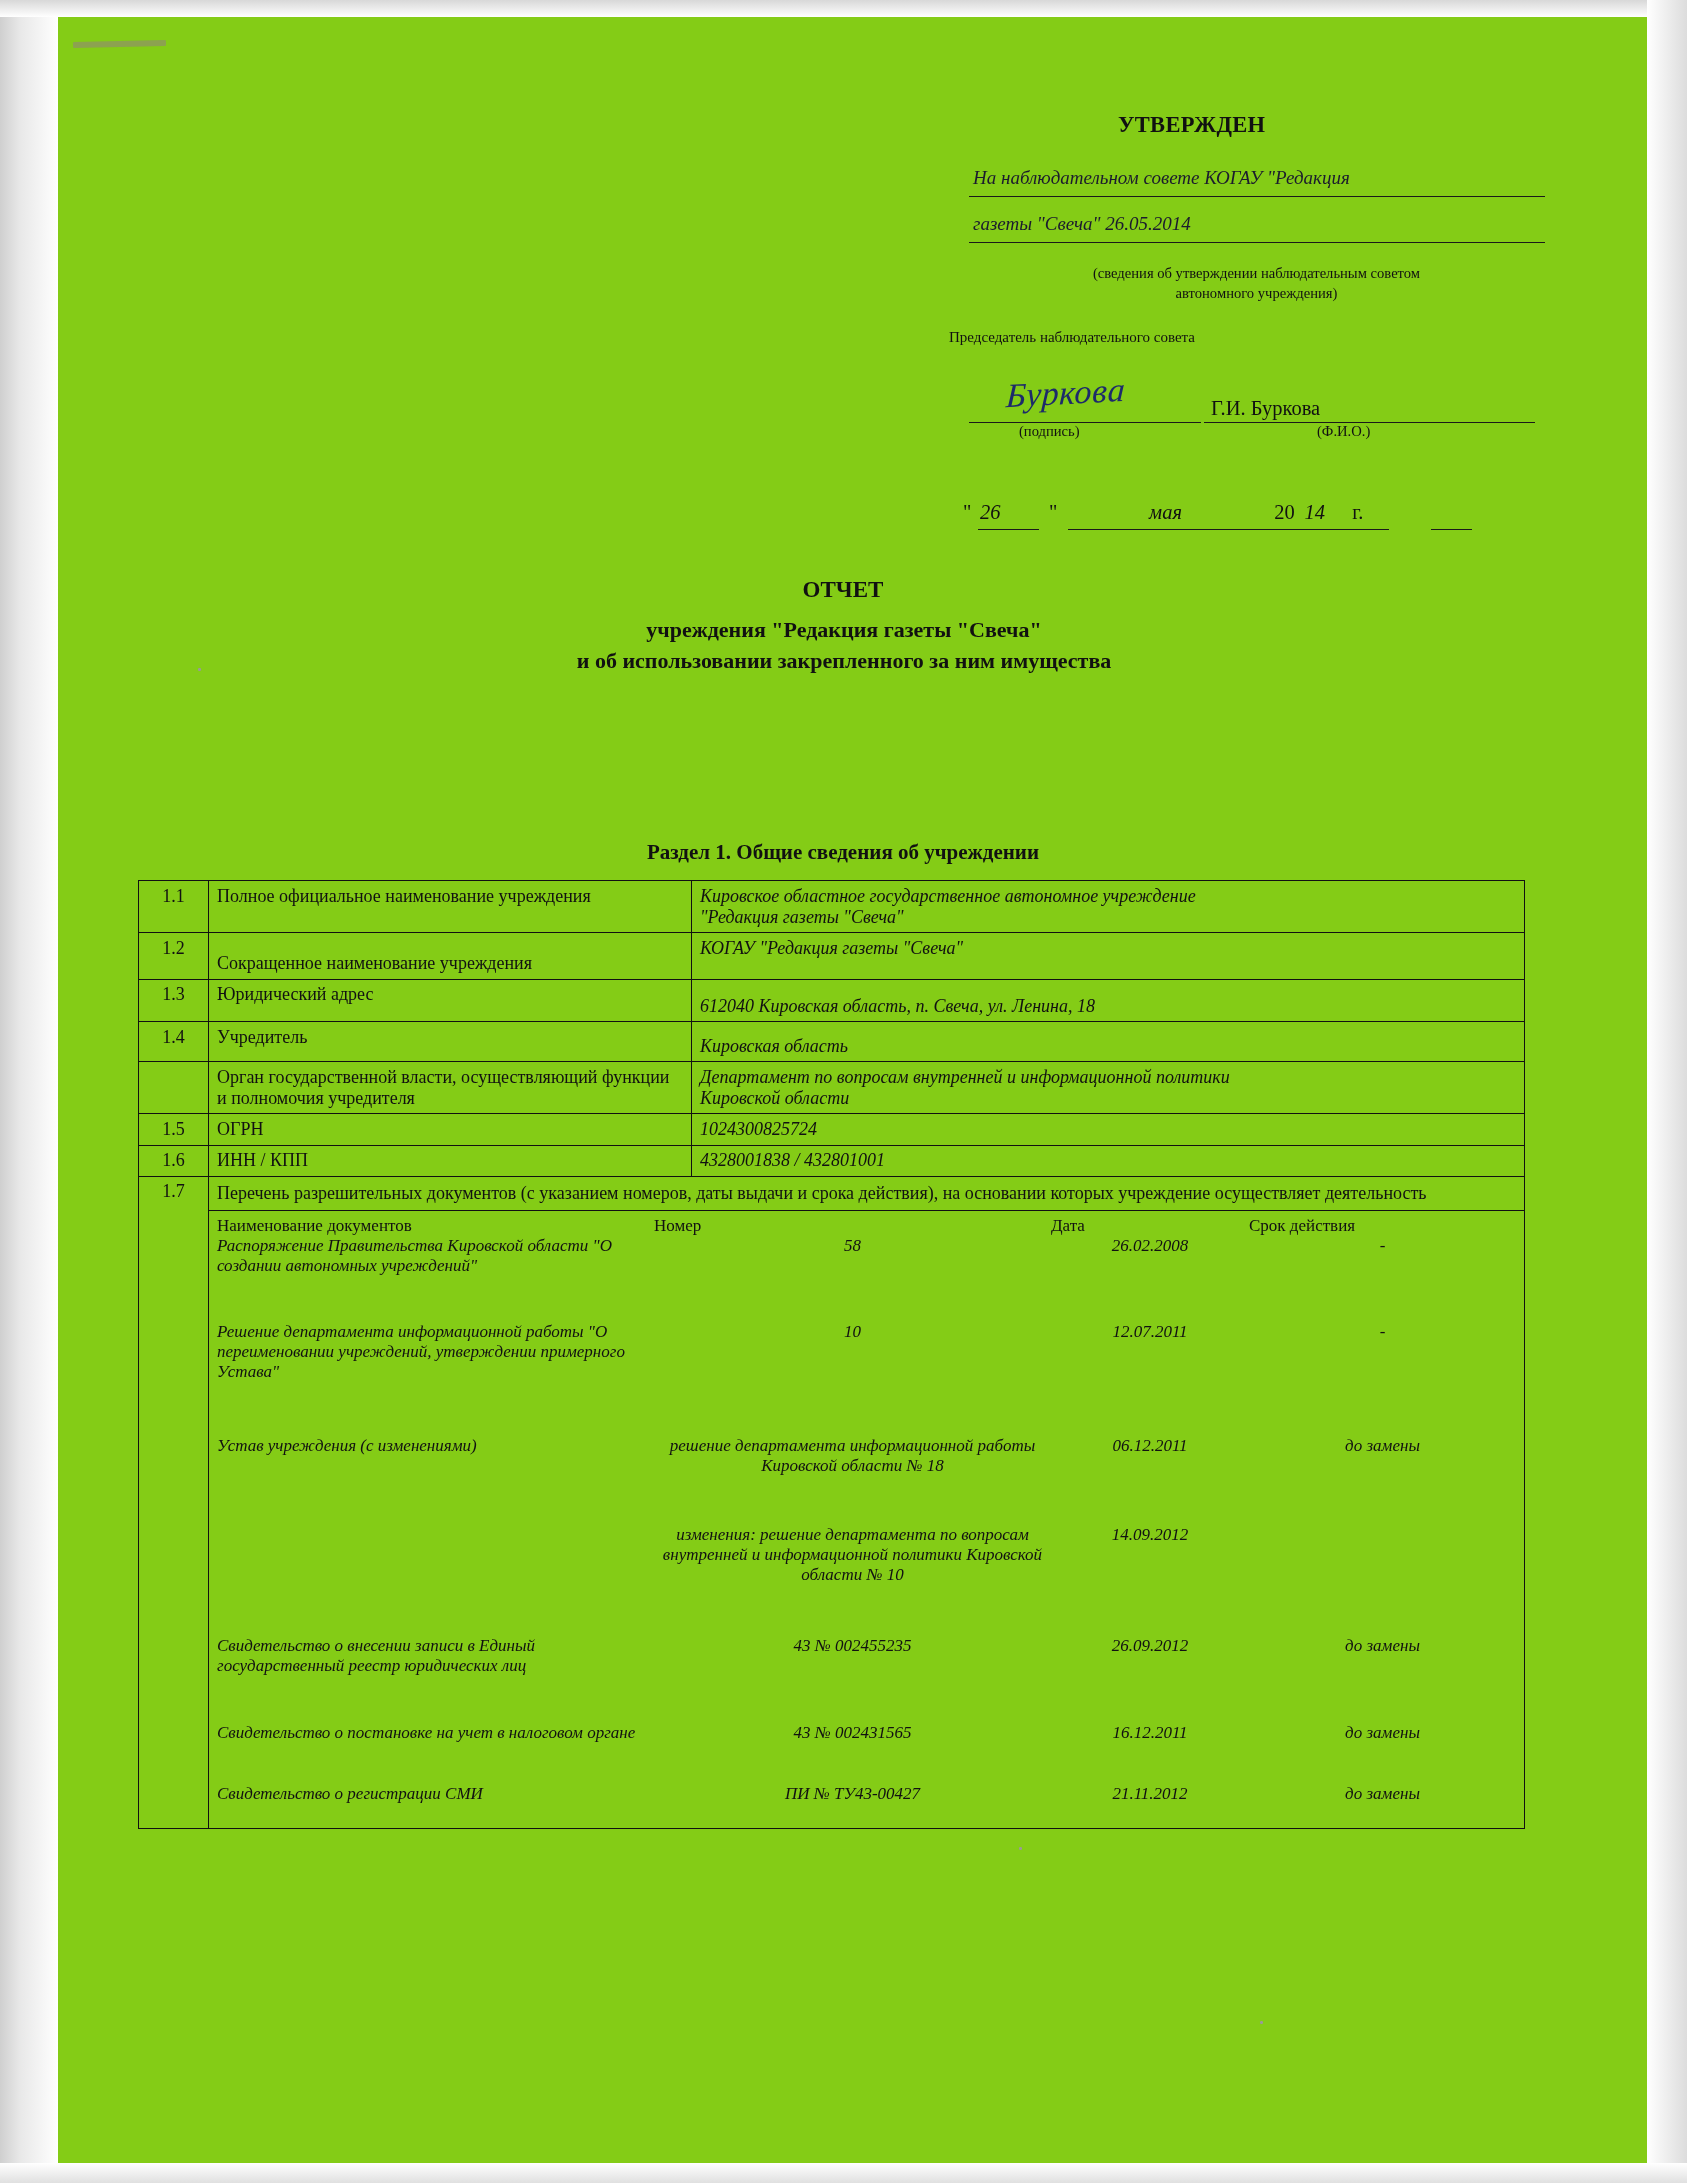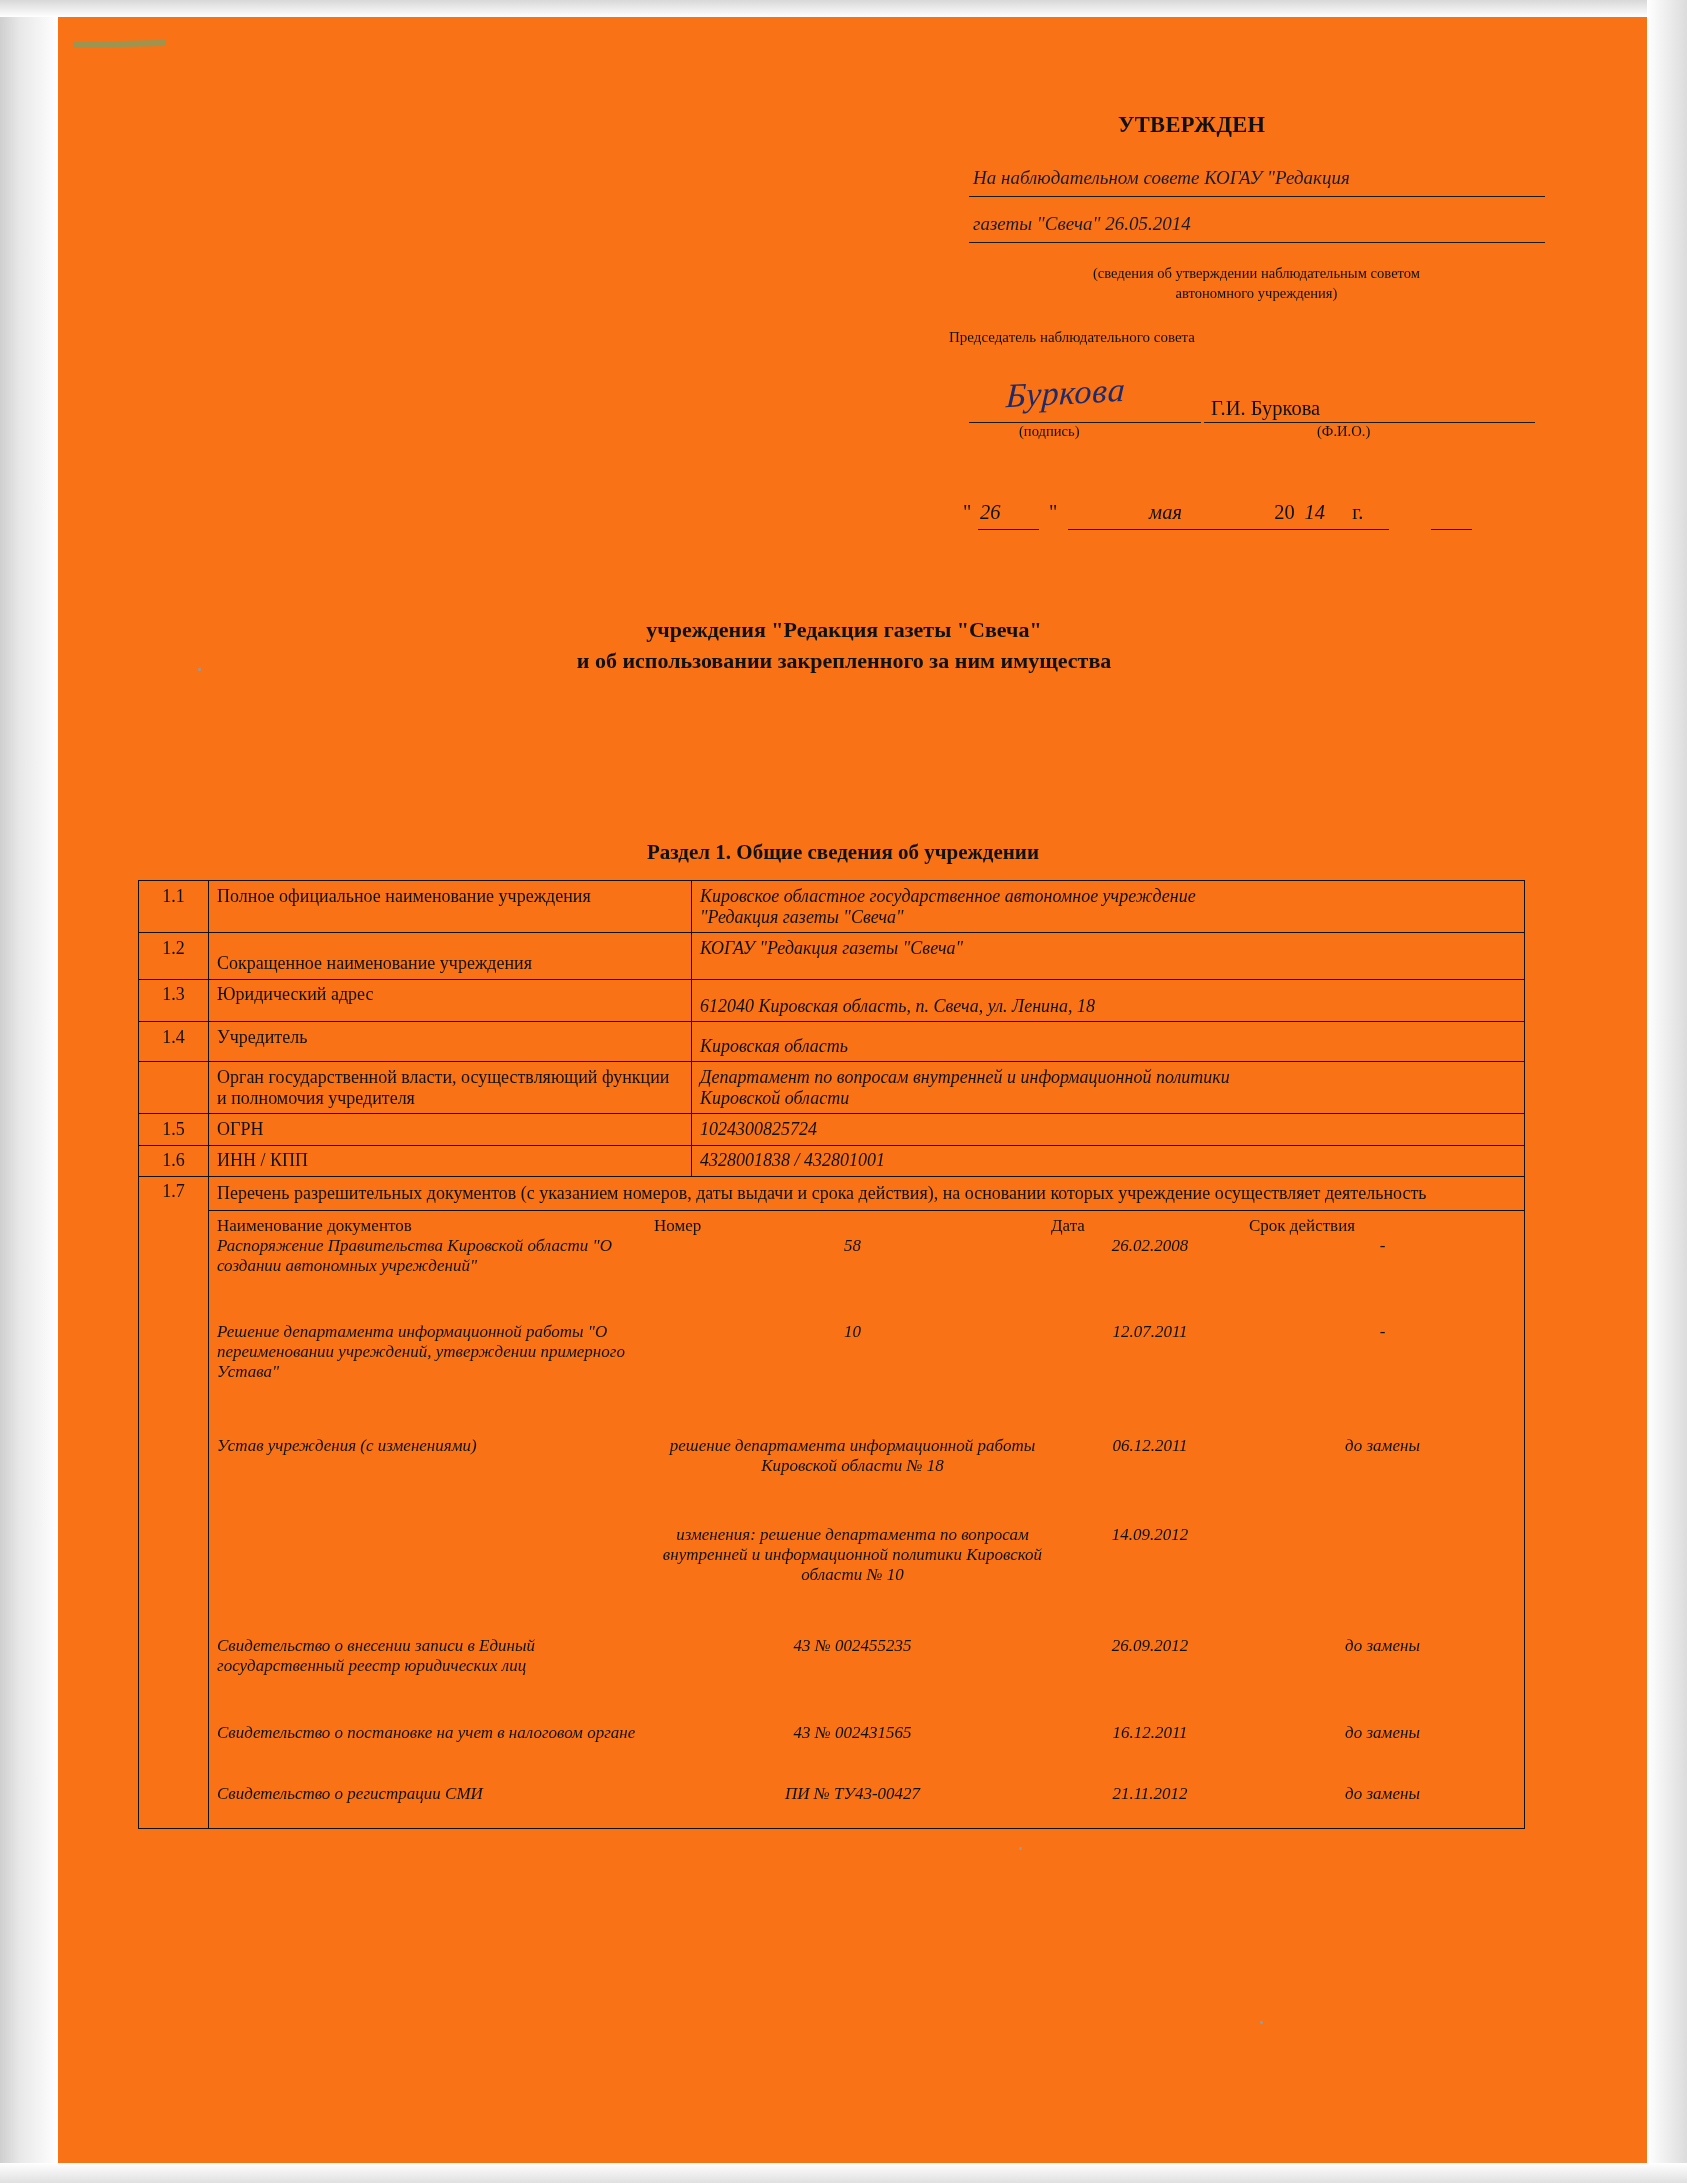--- a/index.html
+++ b/index.html
@@ -4,21 +4,21 @@
 <style>
   html, body {
     margin: 0;
     padding: 0;
     background: #b8b8b8;
   }
   .page {
     position: relative;
     width: 1687px;
     height: 2183px;
-    background: #f97316;
+    background: #84cc16;
     overflow: hidden;
     font-family: "Liberation Serif", serif;
     color: #111;
     box-sizing: border-box;
   }
   
   .scan-edge-left {
     position: absolute;
     left: 0; top: 0;
     width: 58px; height: 2183px;
@@ -253,20 +253,21 @@
     <div class="ln" style="left:1204px; top:422px; width:331px;"></div>
     <div class="fio-caption">(Ф.И.О.)</div>
 
     <div class="date-row">
       <span class="dr-q1">"</span><span class="dr-day">26</span><span class="dr-q2">"</span><span class="dr-month">мая</span><span class="dr-20">20</span><span class="dr-yy">14</span><span class="dr-g">г.</span>
     </div>
     <div class="ln" style="left:978px; top:529px; width:61px;"></div>
     <div class="ln" style="left:1068px; top:529px; width:321px;"></div>
     <div class="ln" style="left:1431px; top:529px; width:41px;"></div>
 
+    <div class="report-title">ОТЧЕТ</div>
     <div class="report-sub">
       <div>учреждения "Редакция газеты "Свеча"</div>
       <div>и об использовании закрепленного за ним имущества</div>
     </div>
 
     <div class="section-title">Раздел 1. Общие сведения об учреждении</div>
 
     <table class="doc">
       <colgroup>
         <col style="width:70px">

